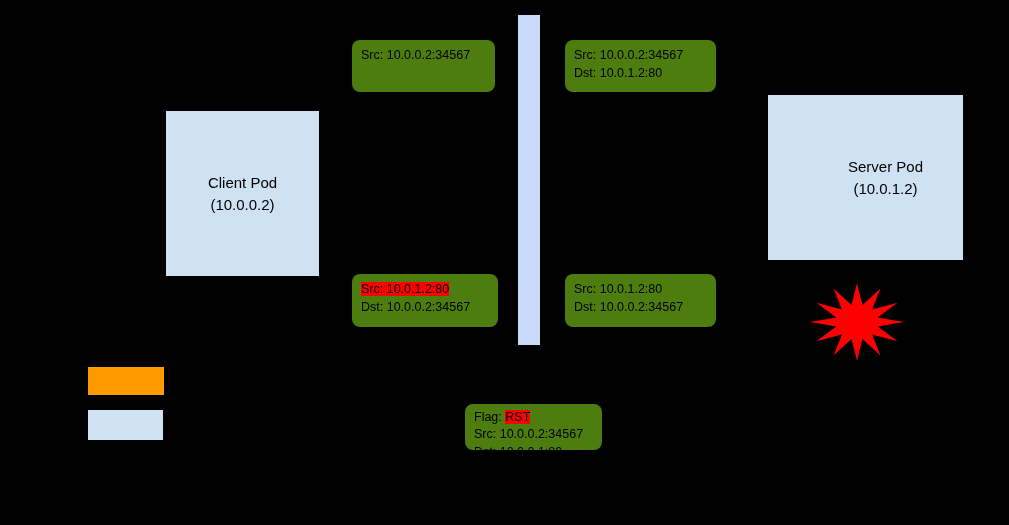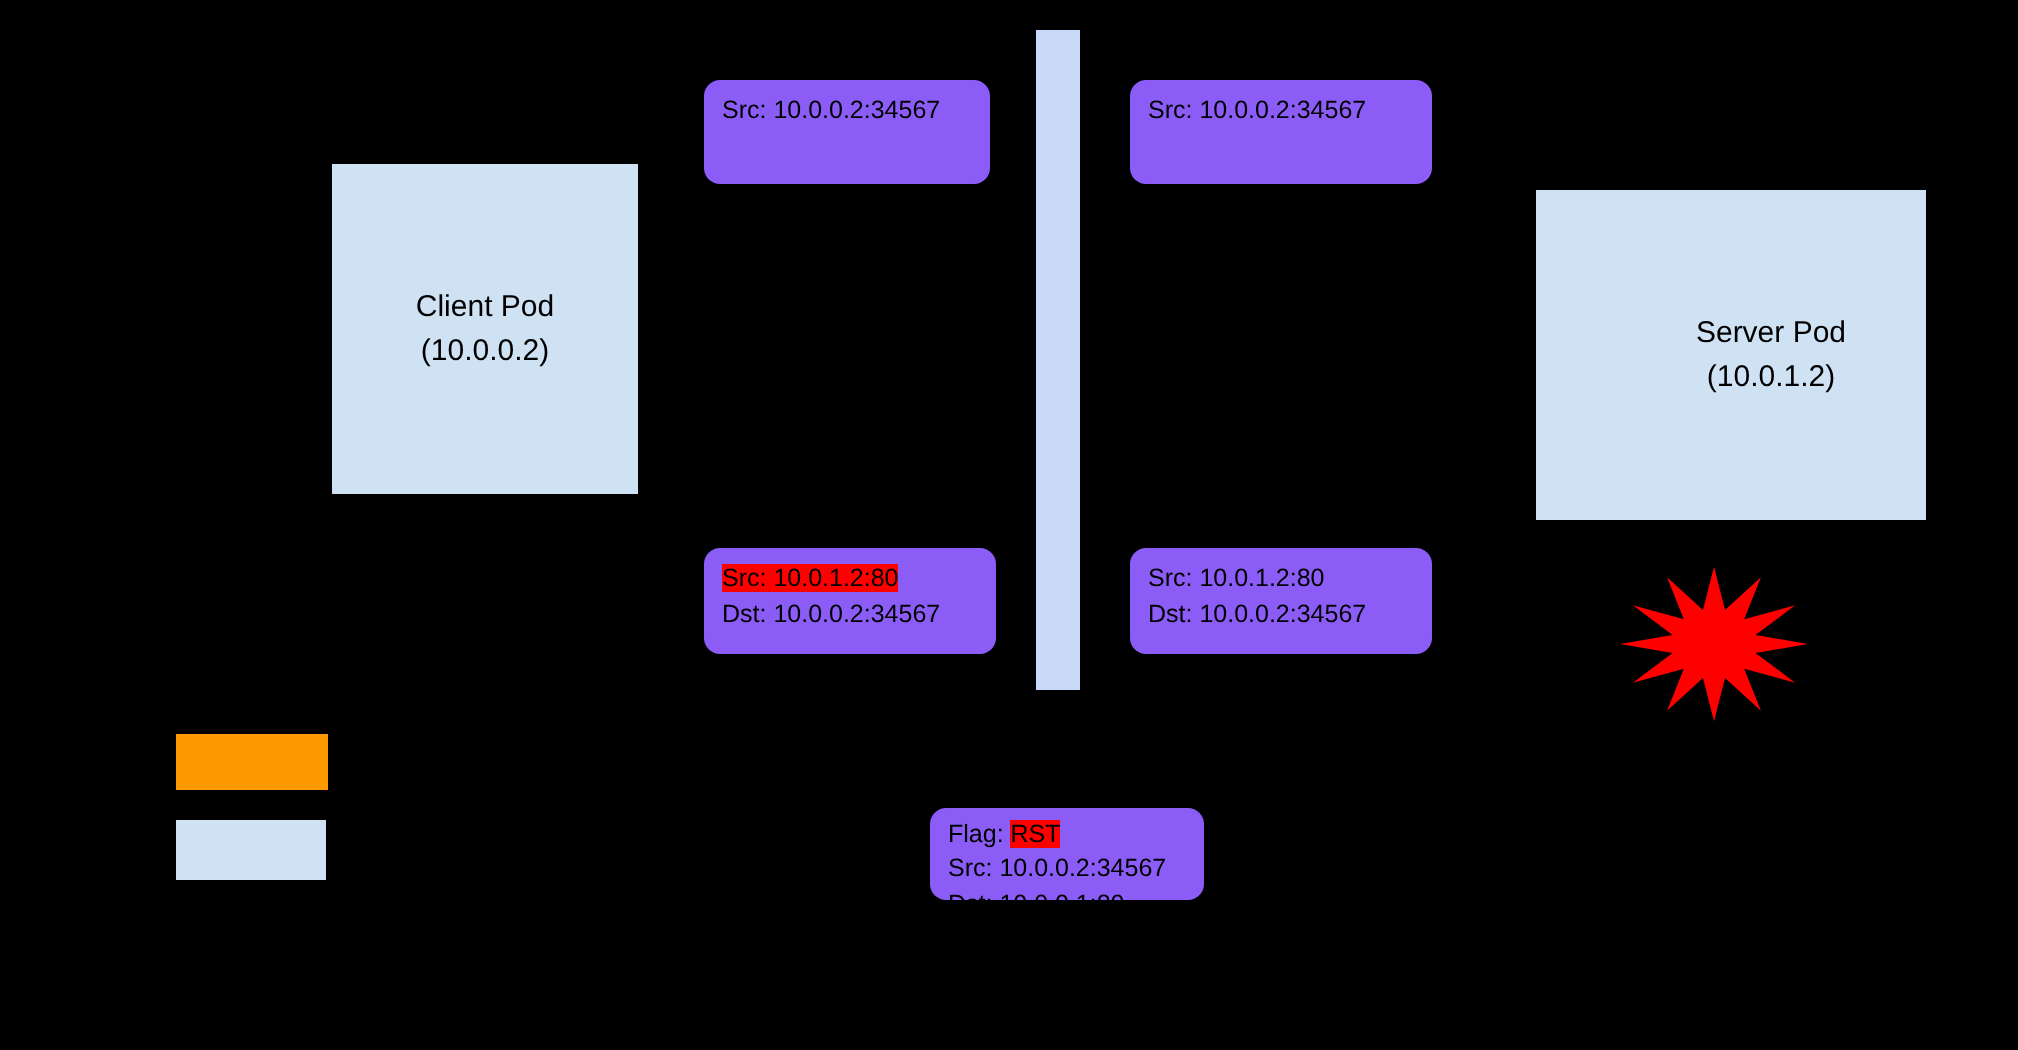--- a/index.html
+++ b/index.html
@@ -32,26 +32,26 @@
     background: #cfe2f3;
     color: #000000;
     display: flex;
     flex-direction: column;
     align-items: center;
     justify-content: center;
     font-size: 15px;
     line-height: 1.45;
     text-align: center;
   }
-  .pod.client { left: 166px; top: 82px; text-align: right; }
+  .pod.client { left: 166px; top: 111px; text-align: right; }
   .pod.server { left: 768px; top: 95px; width: 155px; }
   
   .packet {
     position: absolute;
-    background: #8b5cf6;
+    background: #4d7c0f;
     color: #000000;
     border-radius: 8px;
     padding: 7px 9px;
     font-size: 12.5px;
     line-height: 1.4;
     box-sizing: border-box;
   }
   .p-tl  { left: 352px; top: 40px;  width: 143px; height: 52px; }
   .p-tr  { left: 565px; top: 40px;  width: 151px; height: 52px; }
   .p-bl  { left: 352px; top: 274px; width: 146px; height: 53px; }
@@ -92,20 +92,21 @@
     <div>Server Pod</div>
     <div>(10.0.1.2)</div>
   </div>
 
   <div class="packet p-tl">
     <div>Src: 10.0.0.2:34567</div>
   </div>
 
   <div class="packet p-tr">
     <div>Src: 10.0.0.2:34567</div>
+    <div>Dst: 10.0.1.2:80</div>
   </div>
 
   <div class="packet p-bl">
     <div><span class="hl">Src: 10.0.1.2:80</span></div>
     <div>Dst: 10.0.0.2:34567</div>
   </div>
 
   <div class="packet p-br">
     <div>Src: 10.0.1.2:80</div>
     <div>Dst: 10.0.0.2:34567</div>

